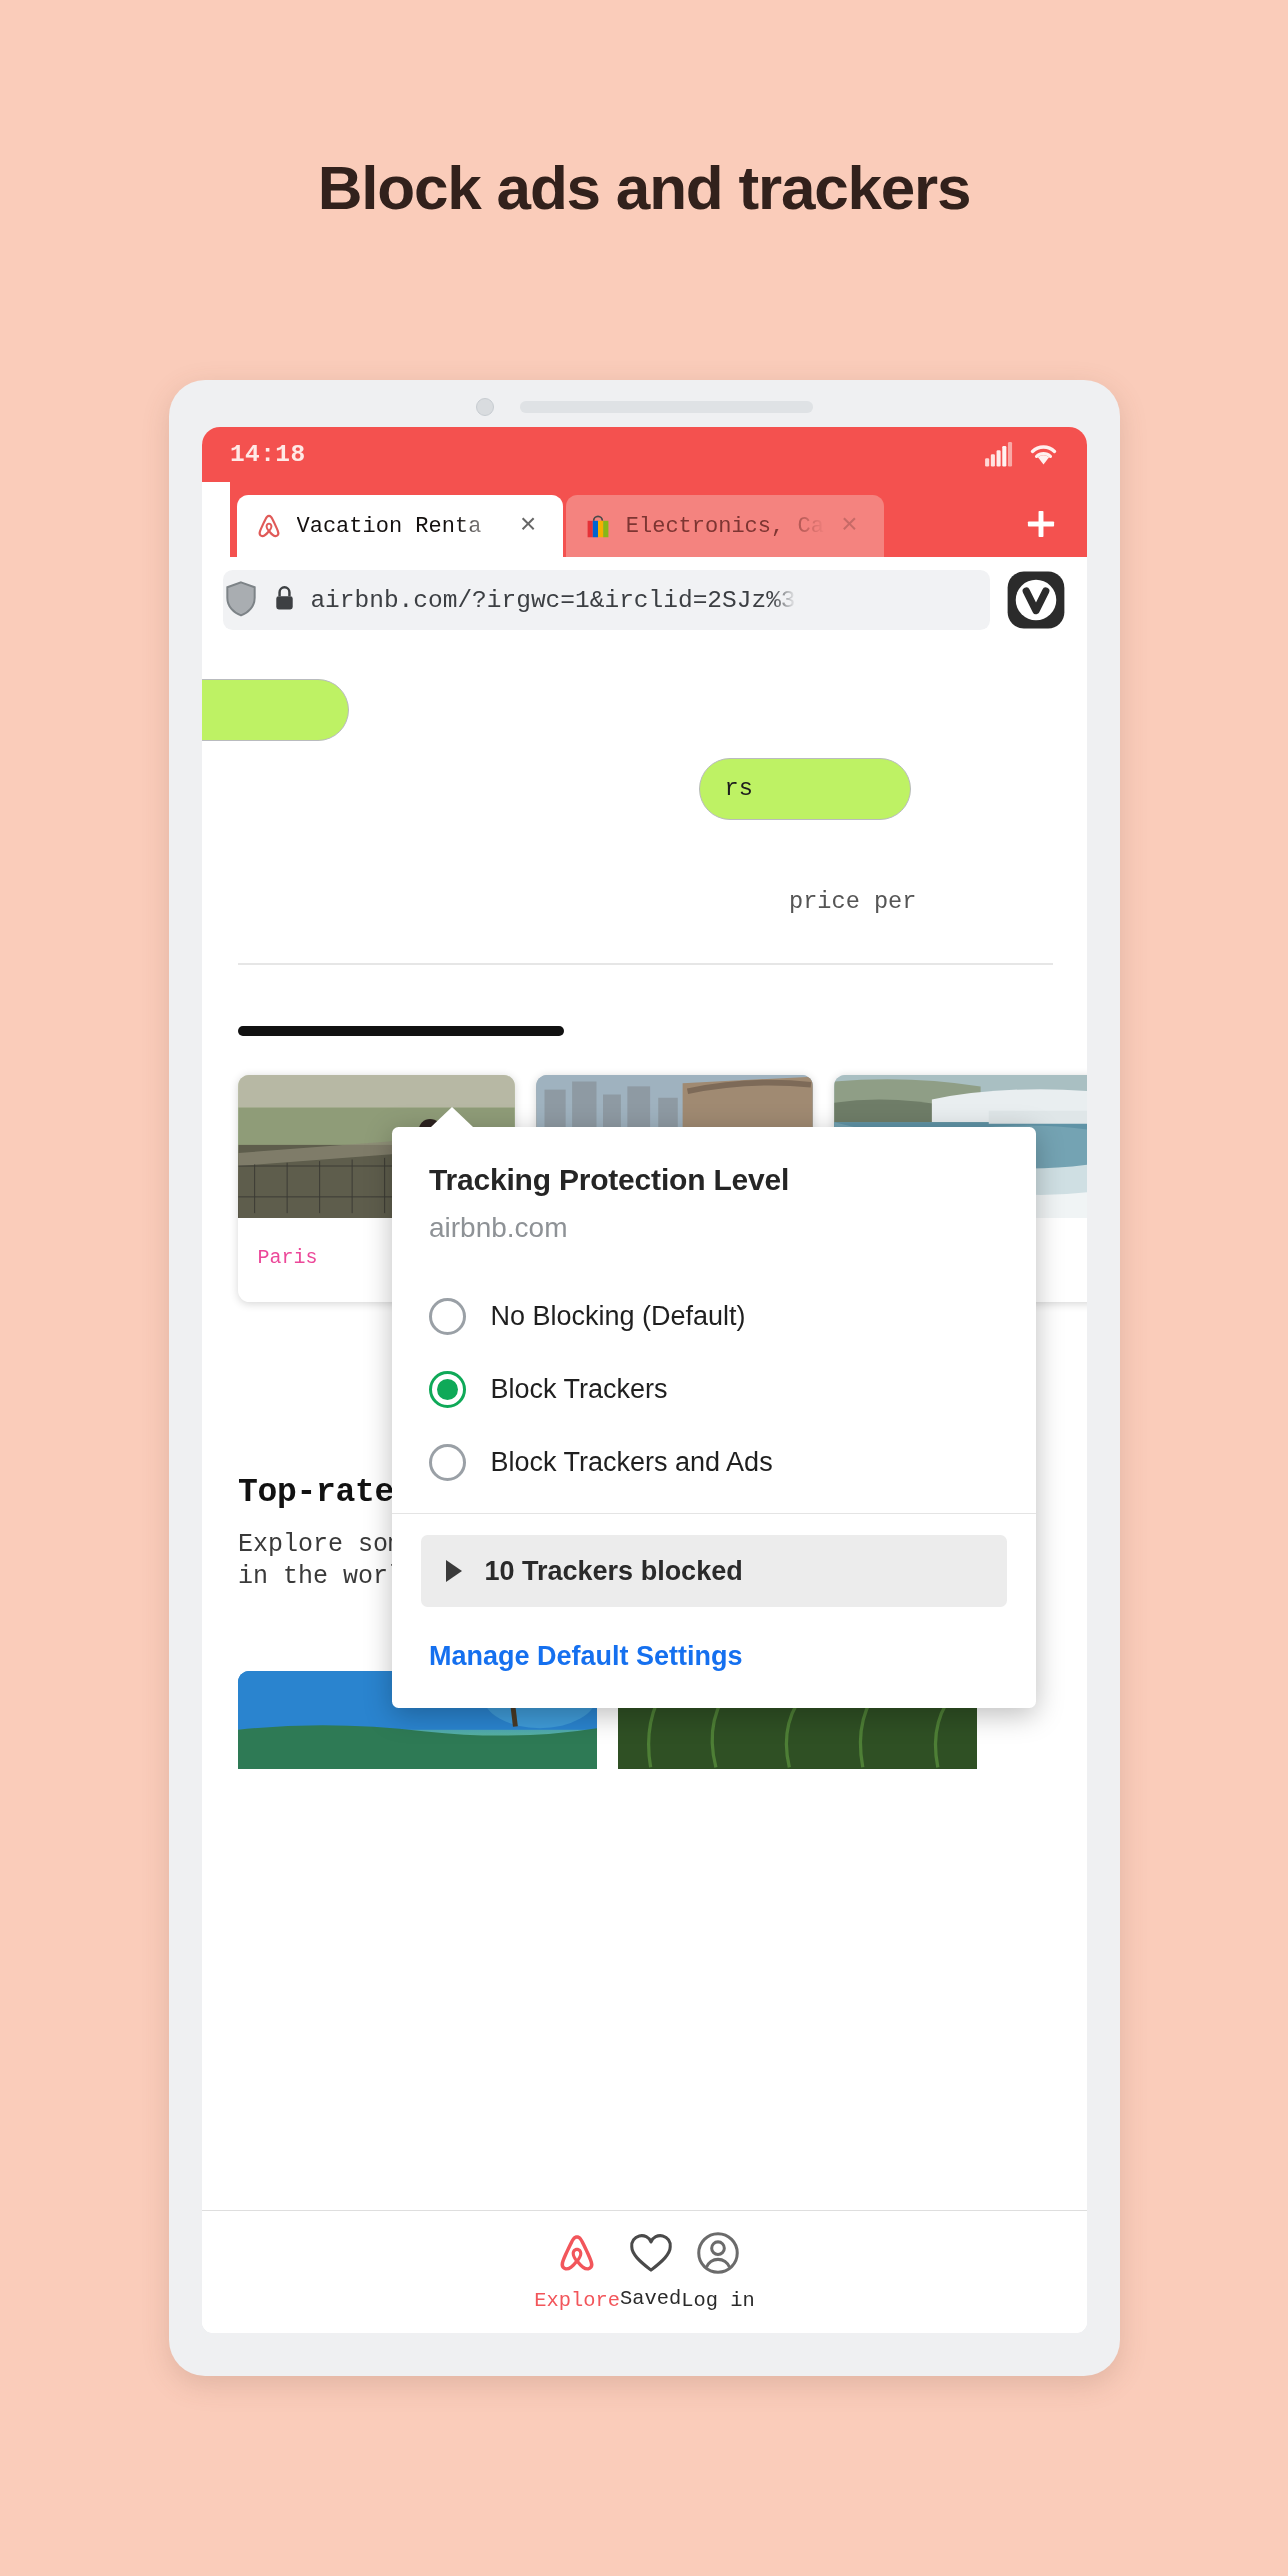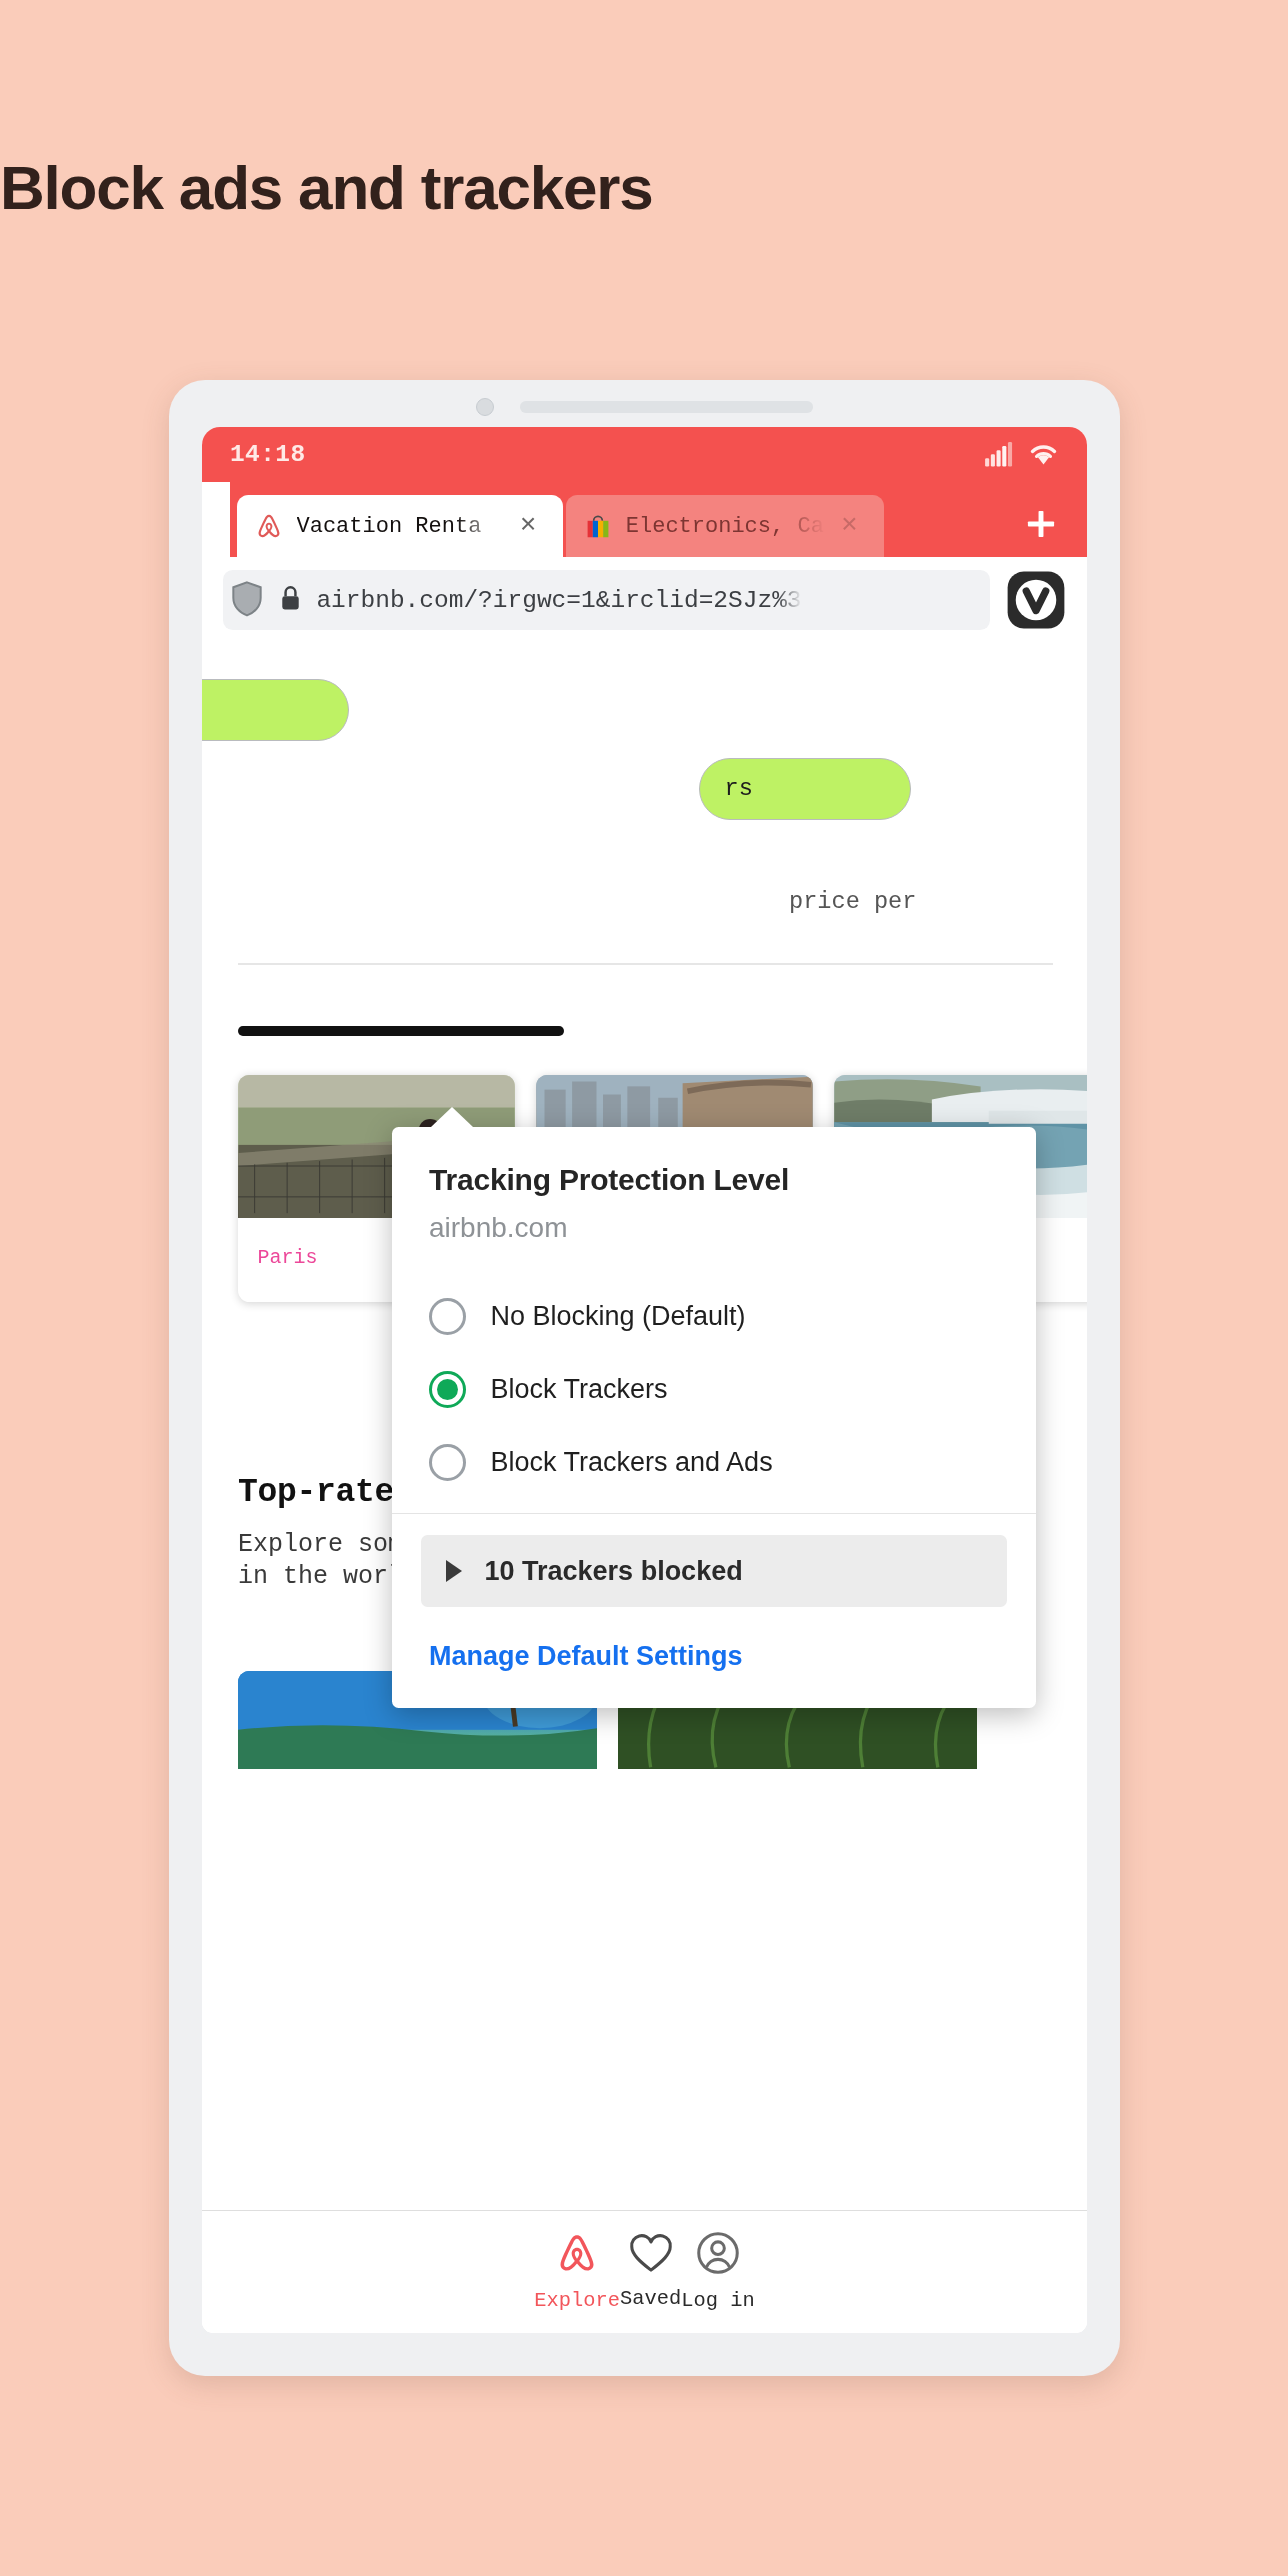--- a/index.html
+++ b/index.html
@@ -7,20 +7,21 @@
     width: 1288px; height: 2576px;
     font-family: "Liberation Sans", sans-serif;
     background: #FACCBA;
     overflow: hidden;
   }
   .page { position: relative; width: 1288px; height: 2576px; }
 
   
   .headline {
     position: absolute; top: 152px; left: 0; width: 1288px;
+    text-align: center;
     font-size: 62px; font-weight: 700; letter-spacing: -1.2px;
     color: #32211c;
     font-family: "Liberation Sans", sans-serif;
   }
 
   
   .phone {
     position: absolute; left: 169px; top: 380px;
     width: 951px; height: 1996px;
     background: #eff0f2;
@@ -77,21 +78,21 @@
   .tab.inactive .tab-close { color: #c76a67; }
   .newtab { position: absolute; right: 28px; bottom: 14.7px; width: 36px; height: 36px; }
 
   
   .urlbar-row {
     height: 86px; background: #ffffff;
     display: flex; align-items: center; gap: 16.3px; padding: 0 21px;
   }
   .urlfield {
     flex: 1 1 auto; height: 60px; background: #f1f2f4; border-radius: 9.8px;
-    display: flex; align-items: center; gap: 14.7px; padding: 0 7px; overflow: hidden;
+    display: flex; align-items: center; gap: 14.7px; padding: 0 1px; overflow: hidden;
   }
   .url-text {
     font-size: 24.5px; color: #3c3f43; white-space: nowrap; overflow: hidden;
     -webkit-mask-image: linear-gradient(to right,#000 95%,transparent 100%);
     mask-image: linear-gradient(to right,#000 95%,transparent 100%);
   }
   .vivaldi { width: 60px; height: 60px; flex: 0 0 60px; }
 
   
   .webview { position: relative; height: 1689px; background: #ffffff; }

